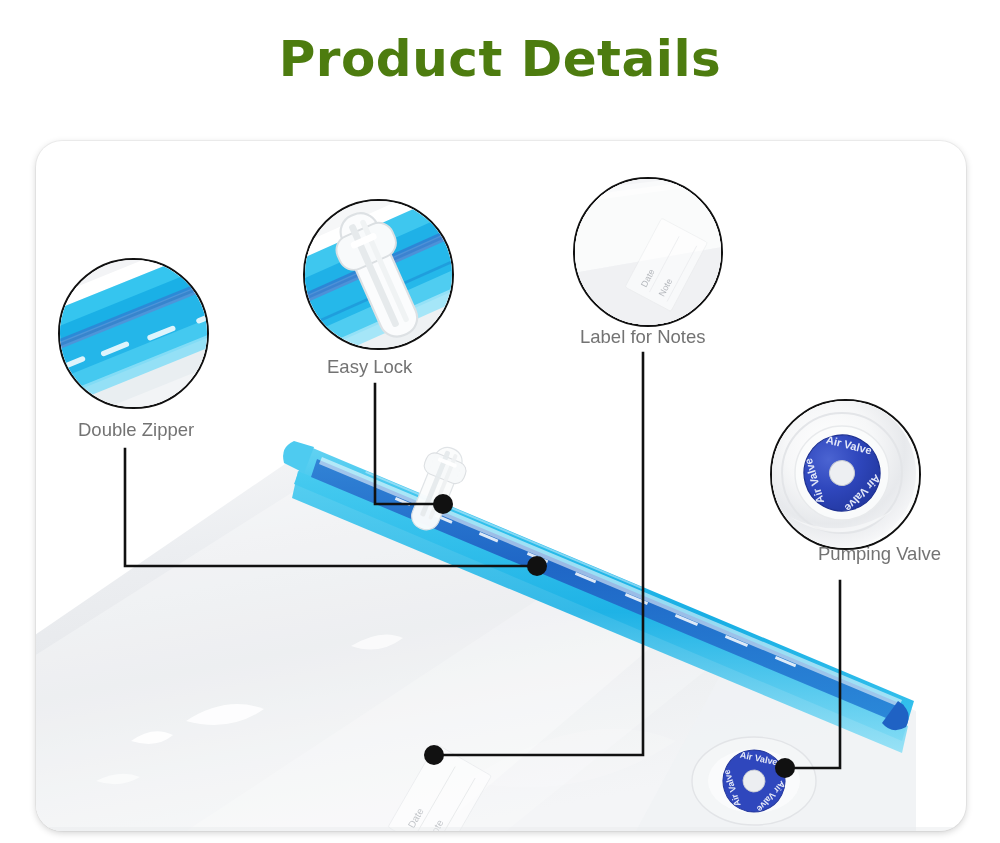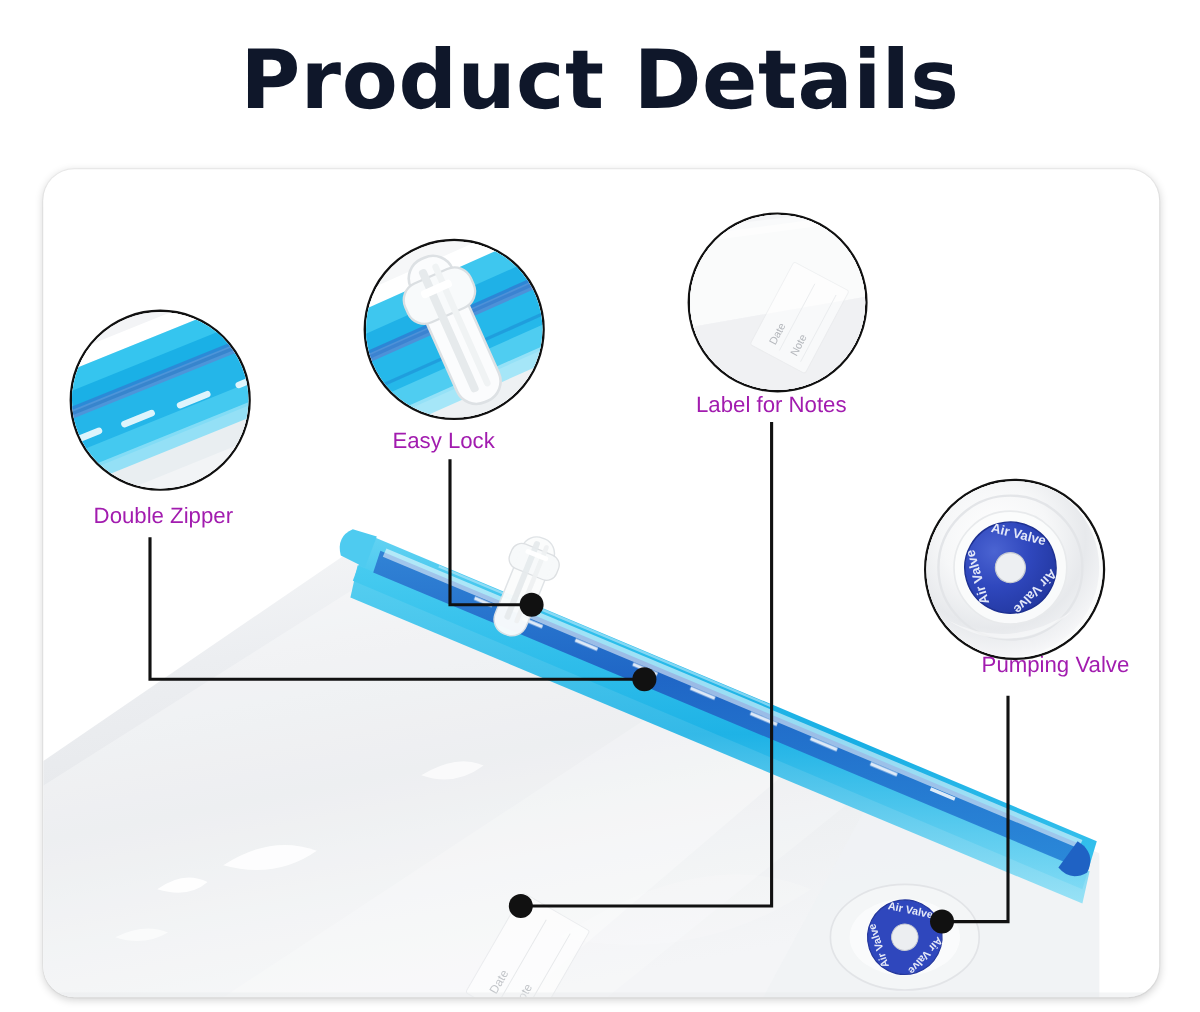--- a/index.html
+++ b/index.html
@@ -22,24 +22,24 @@
     background: #ffffff;
   }
 
   
   .page-title {
     position: absolute;
     left: 0;
     top: 34px;
     width: 1000px;
     text-align: center;
-    font-size: 68px;
+    font-size: 50px;
     font-weight: bold;
     letter-spacing: 0.5px;
-    color: #0f172a;
+    color: #4d7c0f;
     font-family: "DejaVu Sans", sans-serif;
     line-height: 1.0;
     white-space: nowrap;
   }
 
   
   .card {
     position: absolute;
     left: 36px;
     top: 141px;
@@ -63,21 +63,21 @@
     top: 0;
     width: 930px;
     height: 690px;
     overflow: hidden;
   }
 
   
   .callout-label {
     position: absolute;
     font-size: 18.5px;
-    color: #a21caf;
+    color: #737373;
     white-space: nowrap;
     font-family: "Liberation Sans", sans-serif;
   }
 
   
   .magnifier {
     position: absolute;
     border-radius: 50%;
     border: 2.2px solid #111111;
     overflow: hidden;

